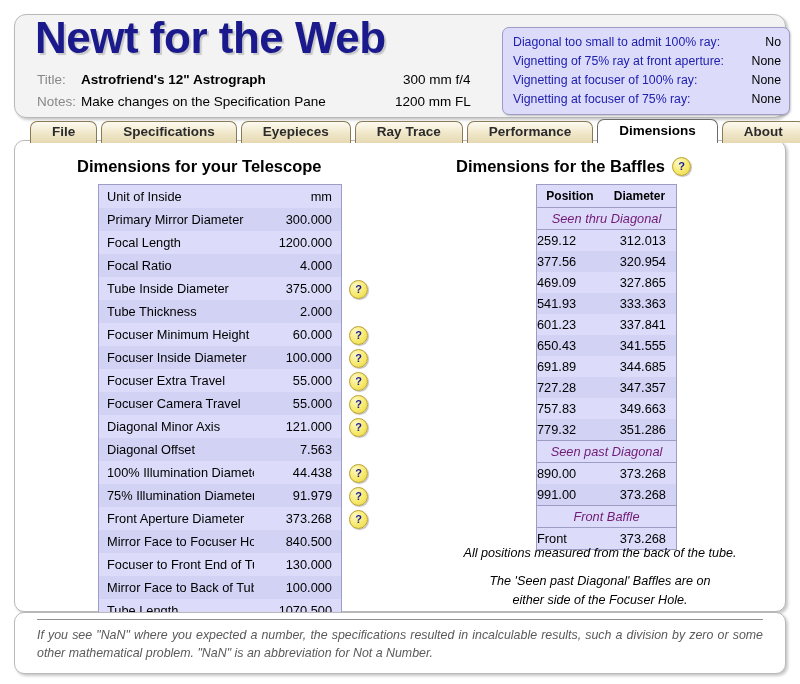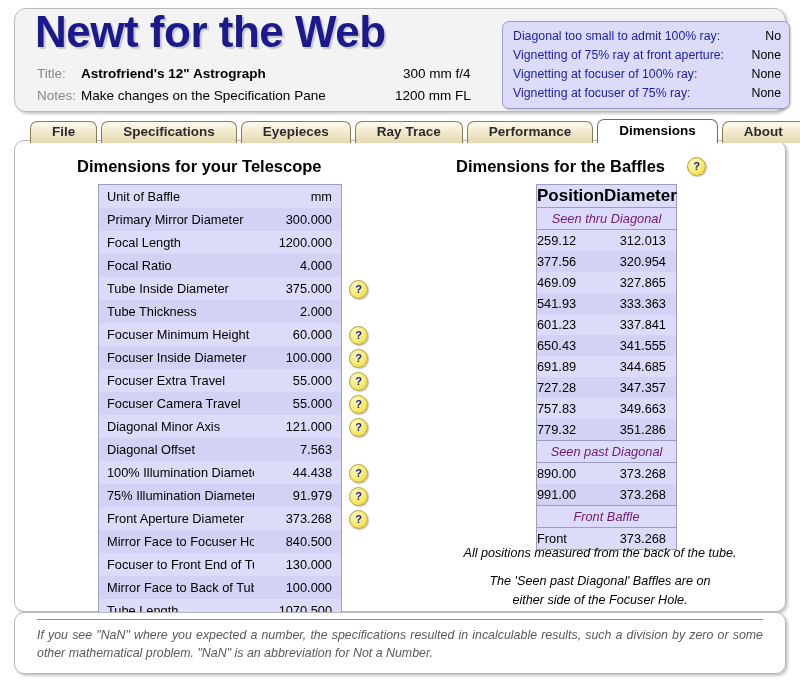--- a/index.html
+++ b/index.html
@@ -11,21 +11,21 @@
   }
   .page {
     position: relative;
     width: 800px; height: 684px;
     box-sizing: border-box;
   }
 
   
   .header-panel {
     position: absolute;
-    left: 14px; top: 8px;
+    left: 14px; top: 14px;
     width: 772px; height: 104px;
     box-sizing: border-box;
     background: #f3f3f3;
     border: 1px solid #b9b9b9;
     border-radius: 12px;
     box-shadow: 2px 2px 3px rgba(0,0,0,0.22);
   }
   .app-title {
     position: absolute;
     left: 20px; top: -2px;
@@ -133,21 +133,21 @@
   .section-title {
     position: absolute;
     font-size: 16.5px;
     font-weight: bold;
     color: #000000;
     white-space: nowrap;
   }
   .section-title.left-title { left: 62px; top: 16px; }
   .section-title.right-title {
     left: 441px; top: 16px;
-    display: flex; align-items: center; gap: 22px;
+    display: flex; align-items: center; gap: 7px;
   }
 
   
   .helpbtn {
     display: inline-block;
     width: 17px; height: 17px;
     border-radius: 50%;
     background: radial-gradient(circle at 35% 30%, #fdf9c8 0%, #f7e96a 55%, #e8d34a 100%);
     border: 1px solid #b8a02c;
     color: #1a1a8c;
@@ -204,21 +204,21 @@
     left: 521px; top: 43px;
     width: 141px;
     box-sizing: border-box;
     border: 1px solid #9c9cc4;
     background: #dcdcfa;
   }
   .rhead {
     display: flex;
     height: 22px;
     align-items: center;
-    font-size: 17px;
+    font-size: 12px;
     font-weight: bold;
     color: #000000;
     border-bottom: 1px solid #9c9cc4;
     background: #dcdcfa;
   }
   .rhead .c1 { flex: 0 0 66px; text-align: center; }
   .rhead .c2 { flex: 1 1 auto; text-align: center; }
   .rrow {
     display: flex;
     height: 21px;
@@ -337,21 +337,21 @@
 
     <div class="section-title left-title">Dimensions for your Telescope</div>
 
     <div class="section-title right-title">
       <span>Dimensions for the Baffles</span>
       <span class="helpbtn">?</span>
     </div>
 
     <div class="left-table" id="left-table">
         <div class="ltrow">
-          <span class="lname">Unit of Baffle</span>
+          <span class="lname">Unit of Inside</span>
           <span class="lval">mm</span>
         </div>
         <div class="ltrow alt">
           <span class="lname">Primary Mirror Diameter</span>
           <span class="lval">300.000</span>
         </div>
         <div class="ltrow">
           <span class="lname">Focal Length</span>
           <span class="lval">1200.000</span>
         </div>

